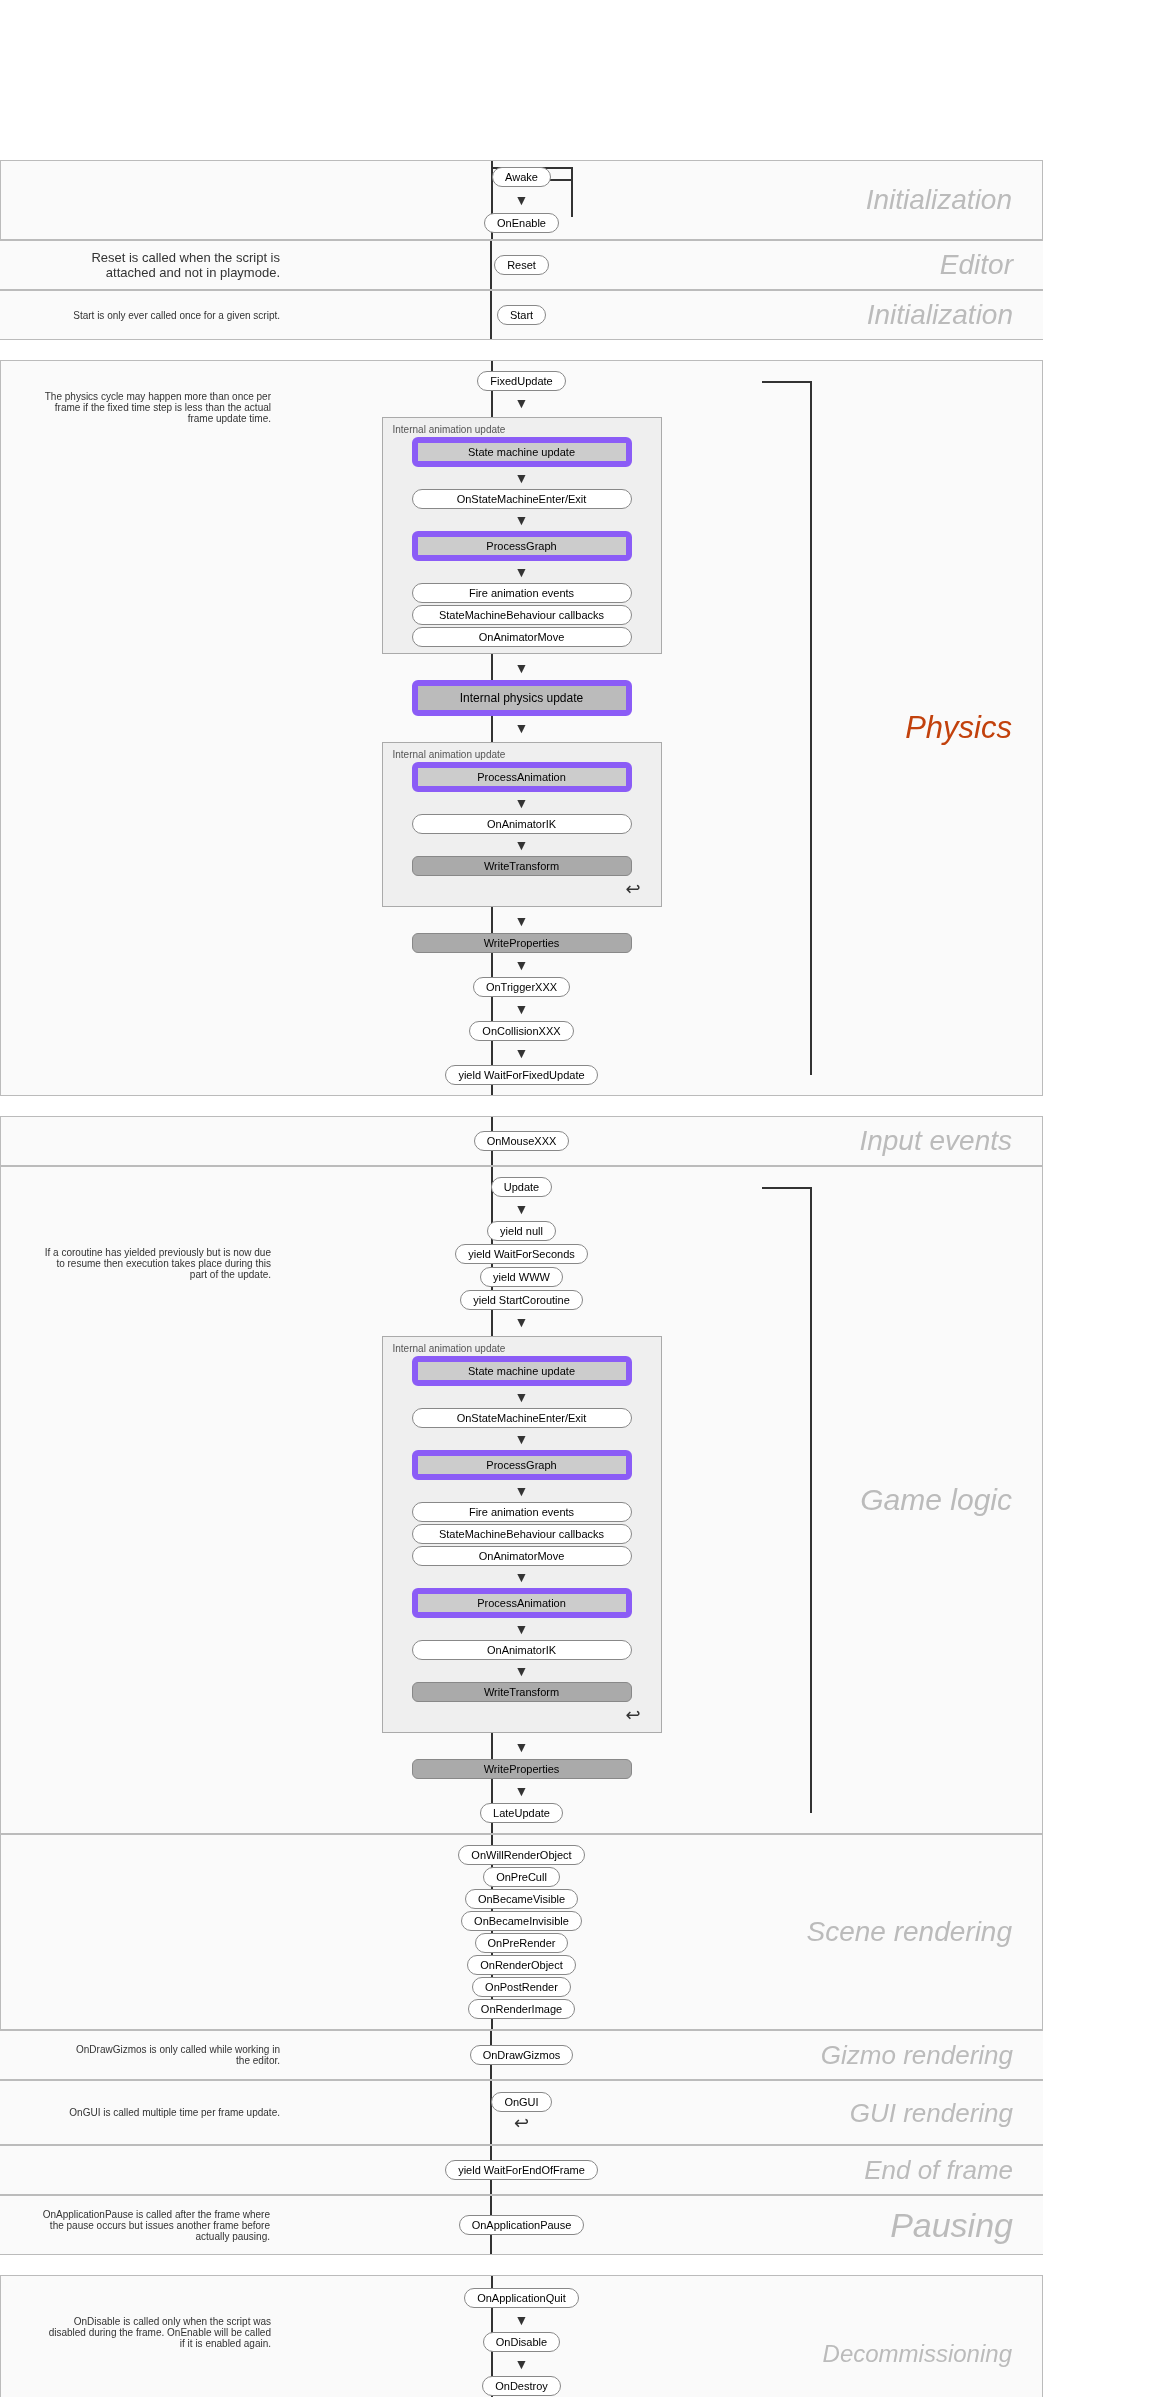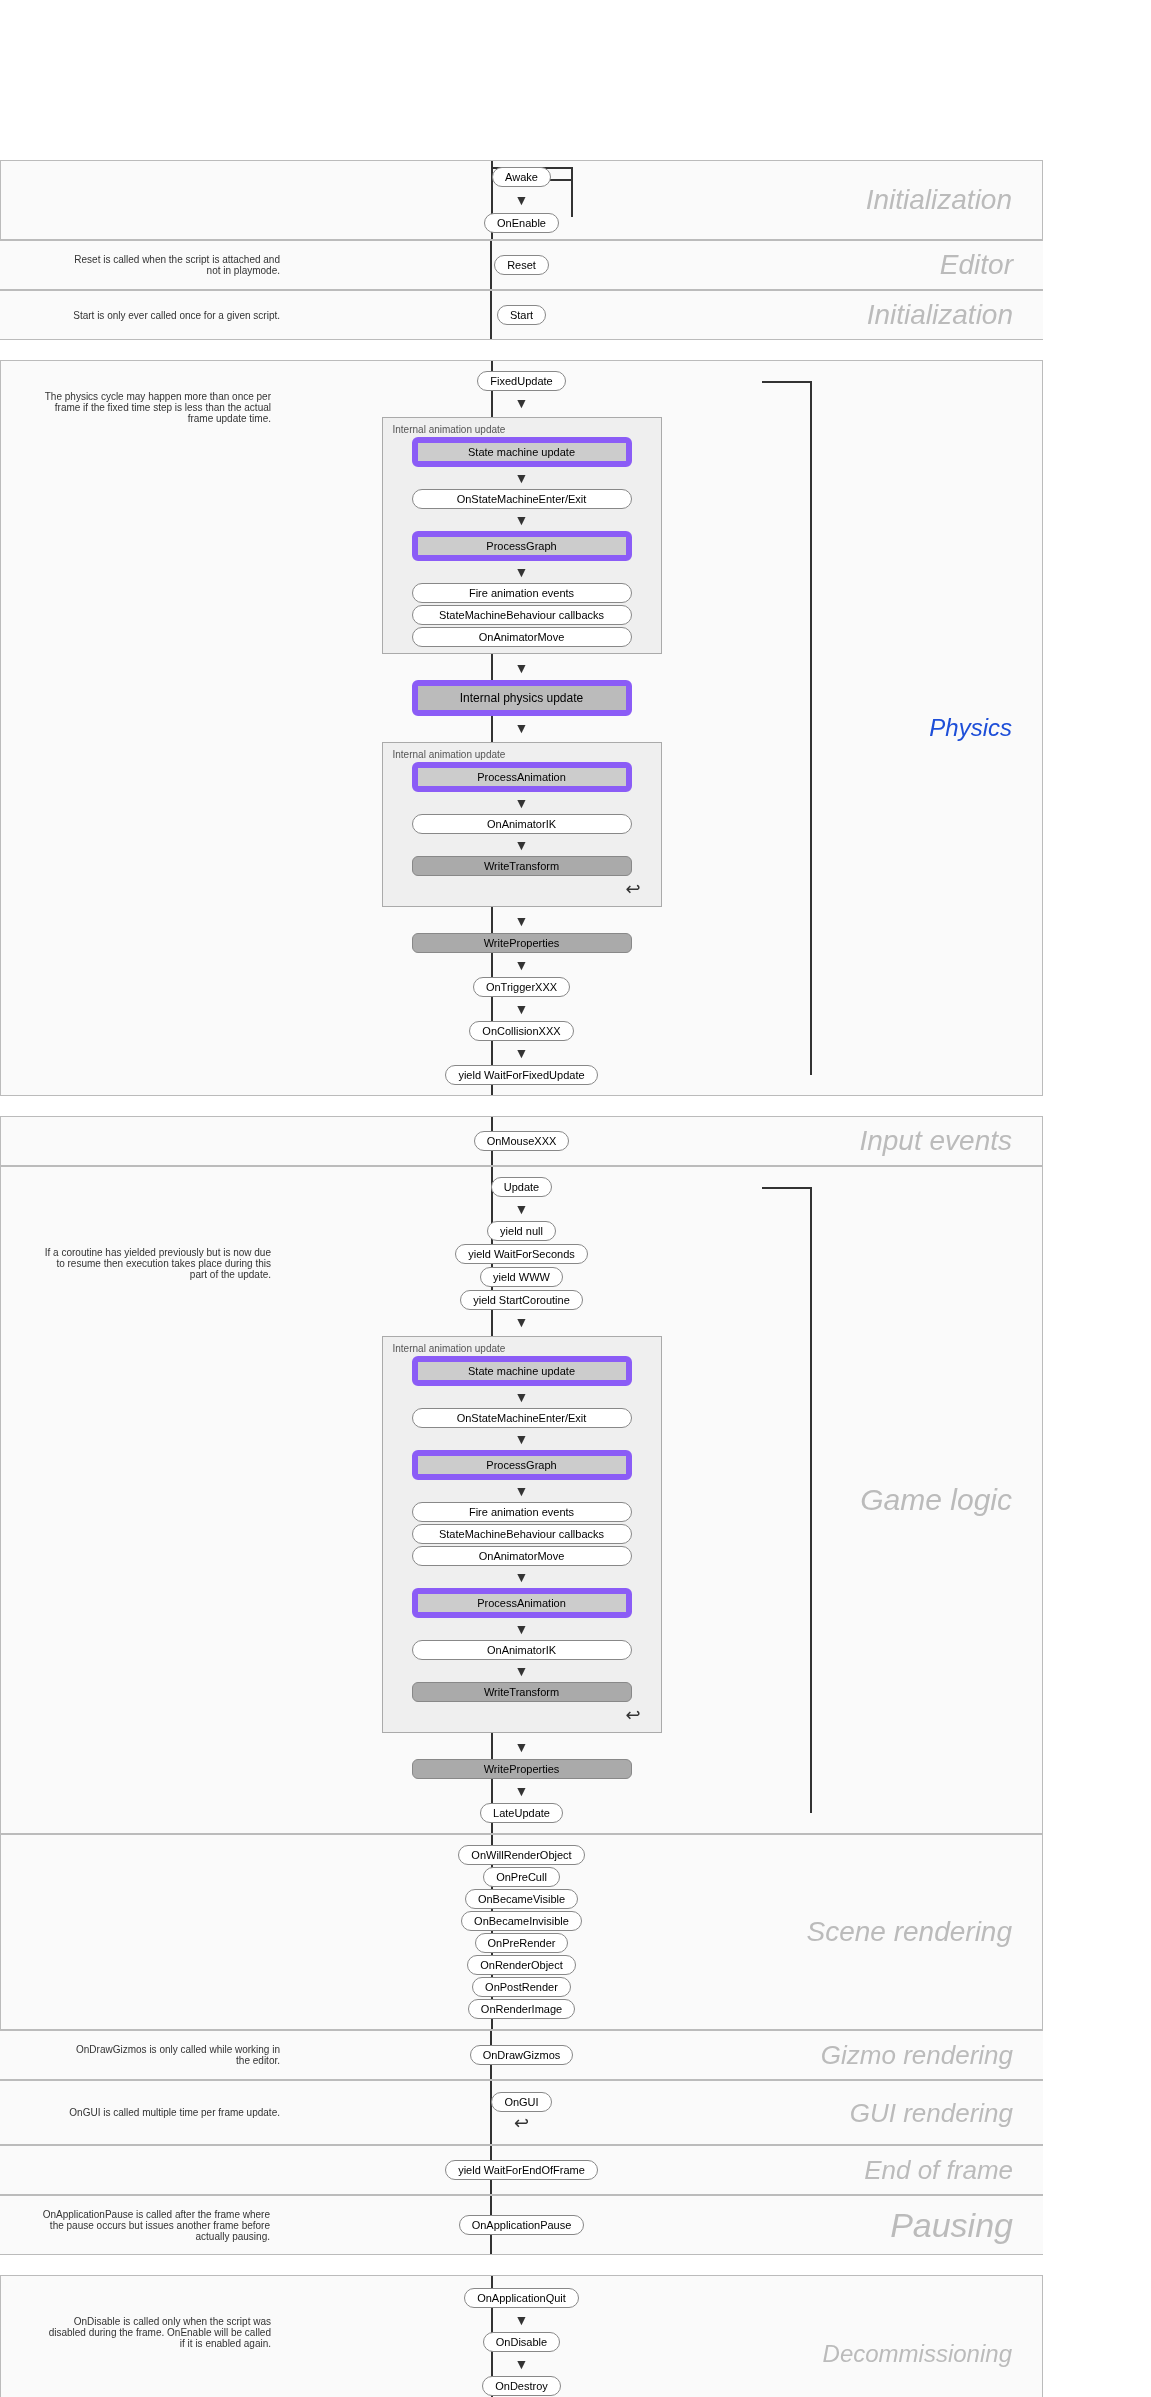--- a/index.html
+++ b/index.html
@@ -108,21 +108,21 @@
       </div>
 
       <div style="position: absolute; left: 492px; top: 18px; width: 80px; height: 2px; background: #333;"></div>
       <div style="position: absolute; left: 570px; top: 6px; width: 2px; height: 50px; background: #333;"></div>
       <div style="position: absolute; left: 490px; top: 6px; width: 80px; height: 2px; background: #333;"></div>
       <div class="right-label" style="font-size: 28px; color: #bbb; position: absolute; right: 30px; top: 50%; transform: translateY(-50%); font-style: italic;">Initialization</div>
     </div>
 
     <div style="position: relative; border-top: 1px solid #bbb; border-bottom: 1px solid #bbb; background: #fafafa; min-height: 50px; display: flex; align-items: center; justify-content: center;">
       <div style="position: absolute; left: 490px; top: 0; bottom: 0; width: 2px; background: #333;"></div>
-      <div style="position: absolute; left: 60px; font-size: 10px; color: #333; width: 220px; text-align: right;">Reset is called when the script is attached and not in playmode.</div>
+      <div style="position: absolute; left: 60px; font-size: 13px; color: #333; width: 220px; text-align: right;">Reset is called when the script is attached and not in playmode.</div>
       <div class="node node-rounded" style="z-index:1;">Reset</div>
       <div class="right-label" style="font-size: 28px; color: #bbb; position: absolute; right: 30px; top: 50%; transform: translateY(-50%); font-style: italic;">Editor</div>
     </div>
 
     <div style="position: relative; border-top: 1px solid #bbb; border-bottom: 1px solid #bbb; background: #fafafa; min-height: 50px; display: flex; align-items: center; justify-content: center;">
       <div style="position: absolute; left: 490px; top: 0; bottom: 0; width: 2px; background: #333;"></div>
       <div style="position: absolute; left: 60px; font-size: 10px; color: #333; width: 220px; text-align: right;">Start is only ever called once for a given script.</div>
       <div class="node node-rounded" style="z-index:1;">Start</div>
       <div class="right-label" style="font-size: 28px; color: #bbb; position: absolute; right: 30px; top: 50%; transform: translateY(-50%); font-style: italic;">Initialization</div>
     </div>
@@ -169,21 +169,21 @@
         <div class="arrow-down">▼</div>
         <div class="node node-rounded">OnTriggerXXX</div>
         <div class="arrow-down">▼</div>
         <div class="node node-rounded">OnCollisionXXX</div>
         <div class="arrow-down">▼</div>
         <div class="node node-rounded">yield WaitForFixedUpdate</div>
       </div>
 
       <div style="position: absolute; right: 230px; top: 20px; bottom: 20px; width: 2px; background: #333;"></div>
       <div style="position: absolute; right: 230px; top: 20px; width: 50px; height: 2px; background: #333;"></div>
-      <div class="right-label" style="font-size: 24px; color: #1d4ed8; position: absolute; right: 30px; top: 50%; transform: translateY(-50%); font-style: italic;">Physics</div>
+      <div class="right-label" style="font-size: 31px; color: #c2410c; position: absolute; right: 30px; top: 50%; transform: translateY(-50%); font-style: italic;">Physics</div>
     </div>
 
     <div style="height: 20px;"></div>
 
     <div style="position: relative; border: 1px solid #bbb; background: #fafafa; min-height: 50px; display: flex; align-items: center; justify-content: center;">
       <div style="position: absolute; left: 490px; top: 0; bottom: 0; width: 2px; background: #333;"></div>
       <div class="node node-rounded" style="z-index:1;">OnMouseXXX</div>
       <div class="right-label" style="font-size: 28px; color: #bbb; position: absolute; right: 30px; top: 50%; transform: translateY(-50%); font-style: italic;">Input events</div>
     </div>
 

